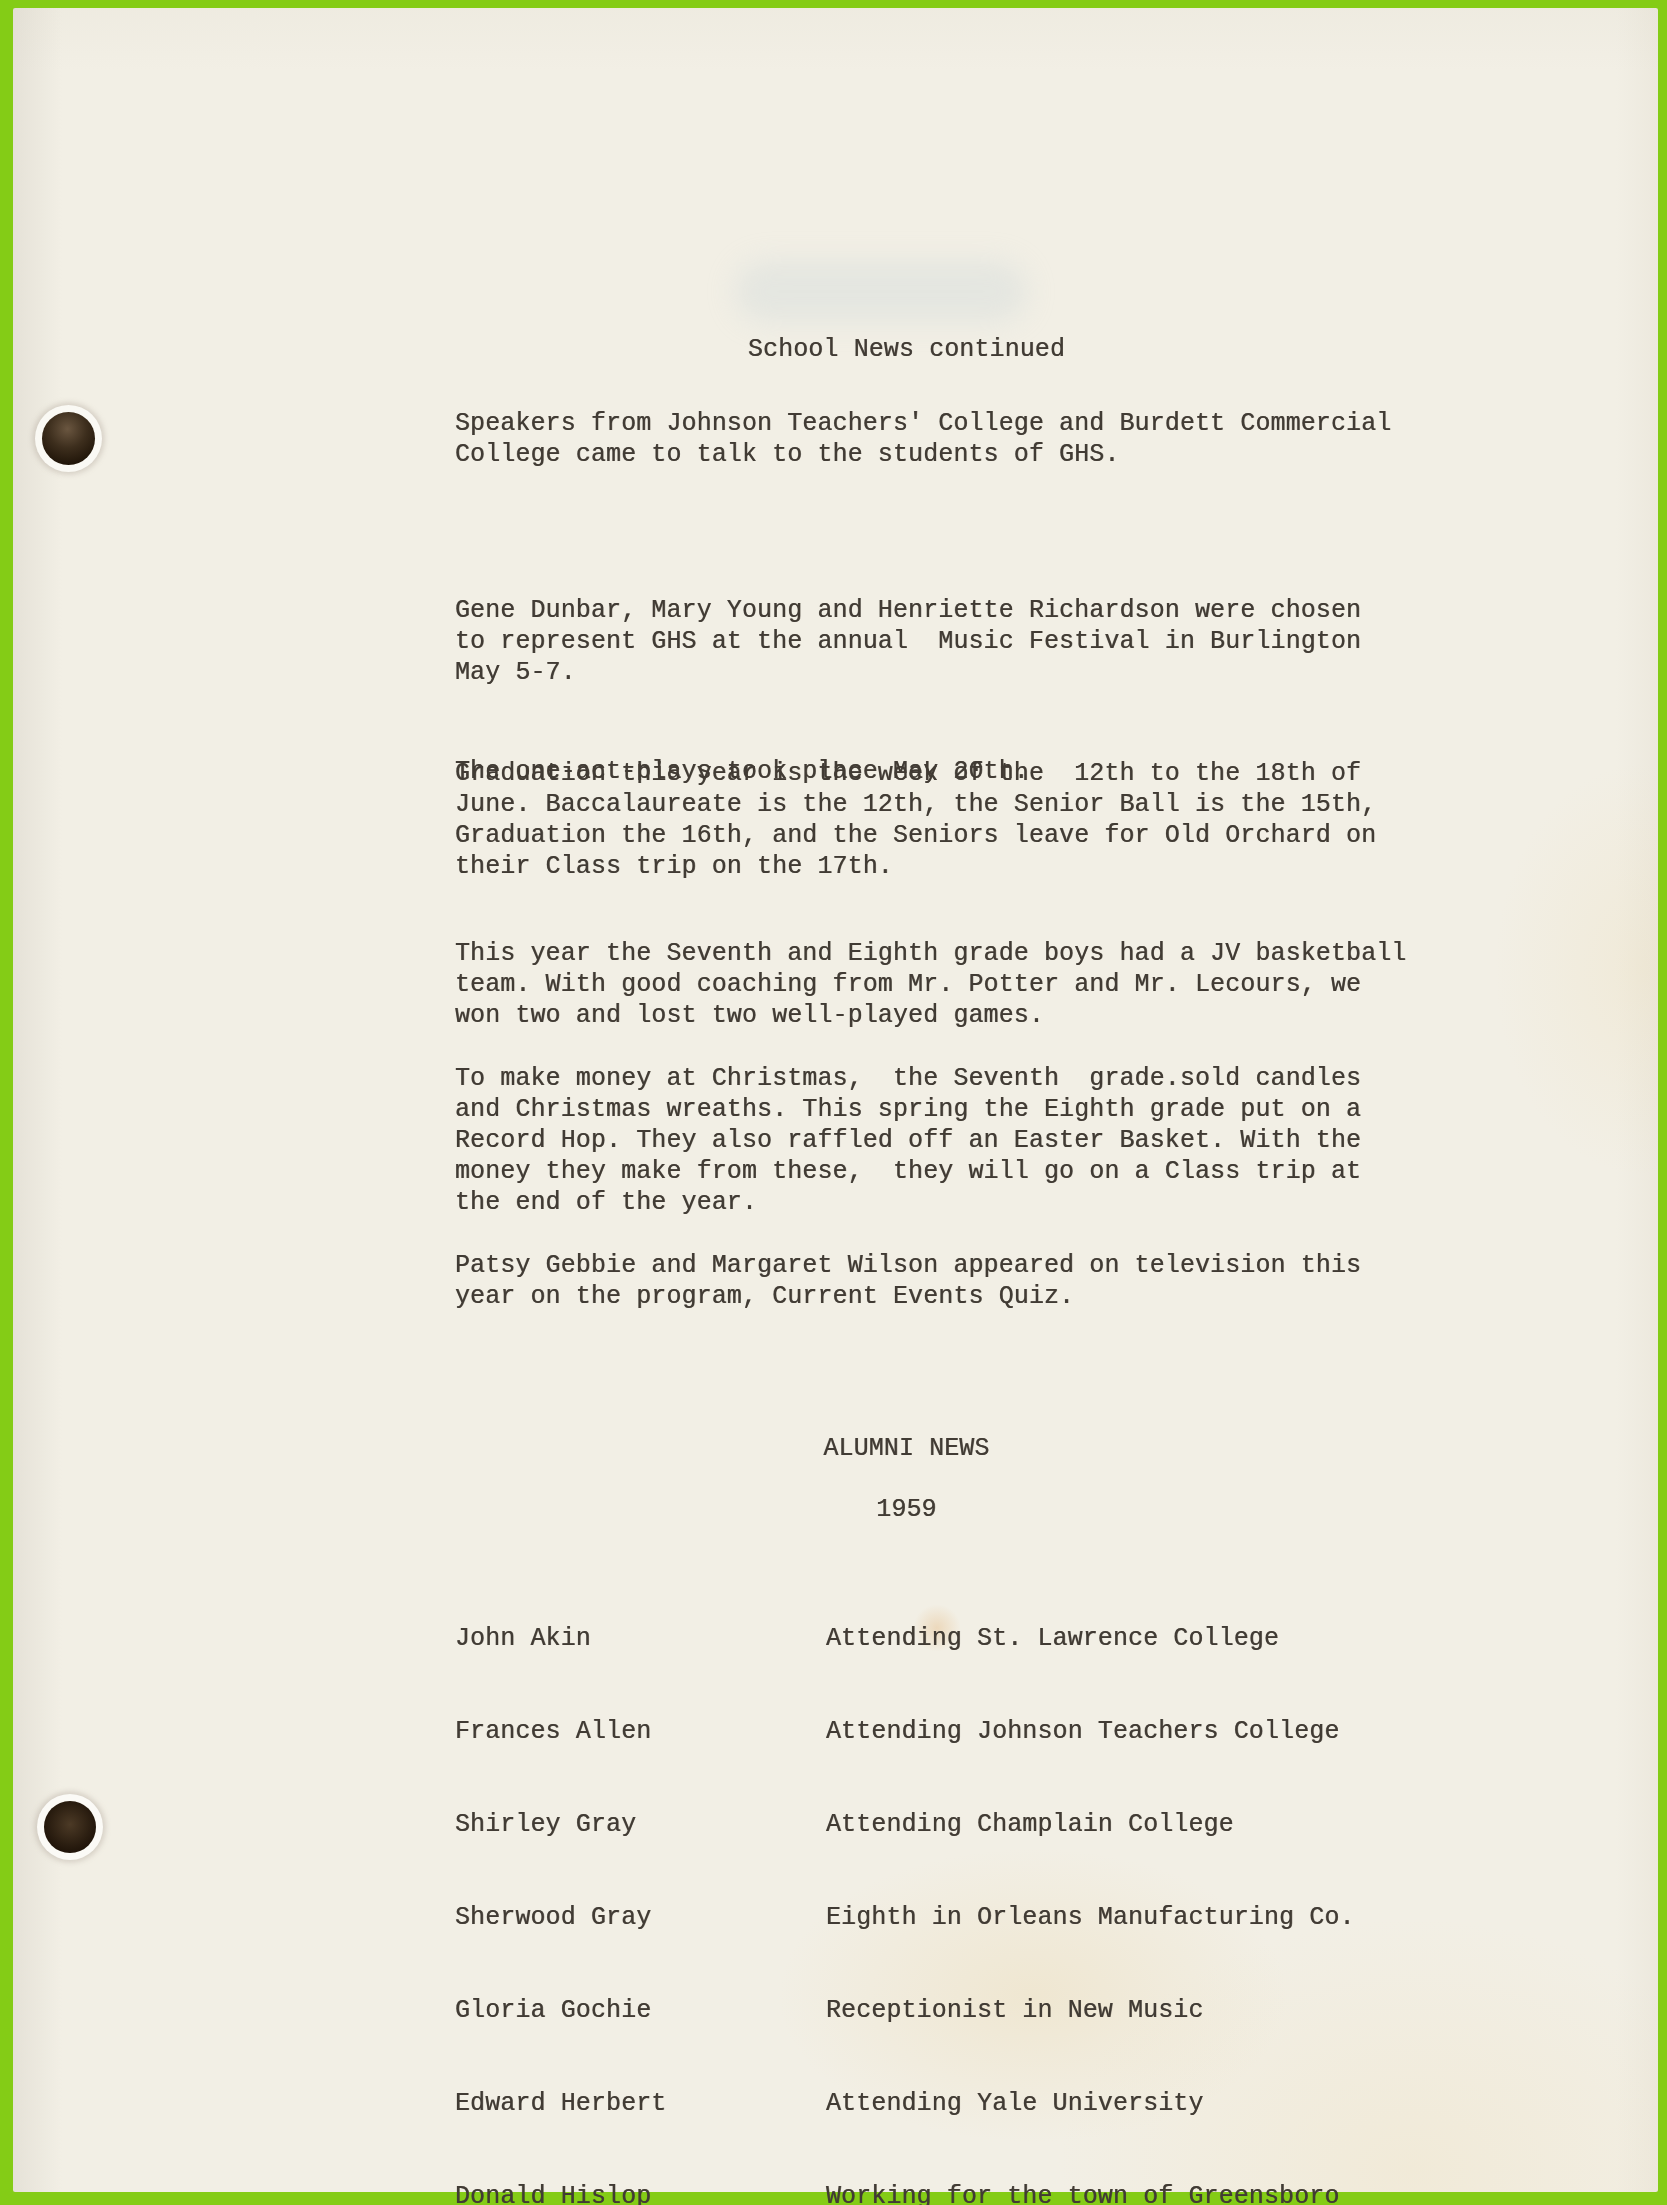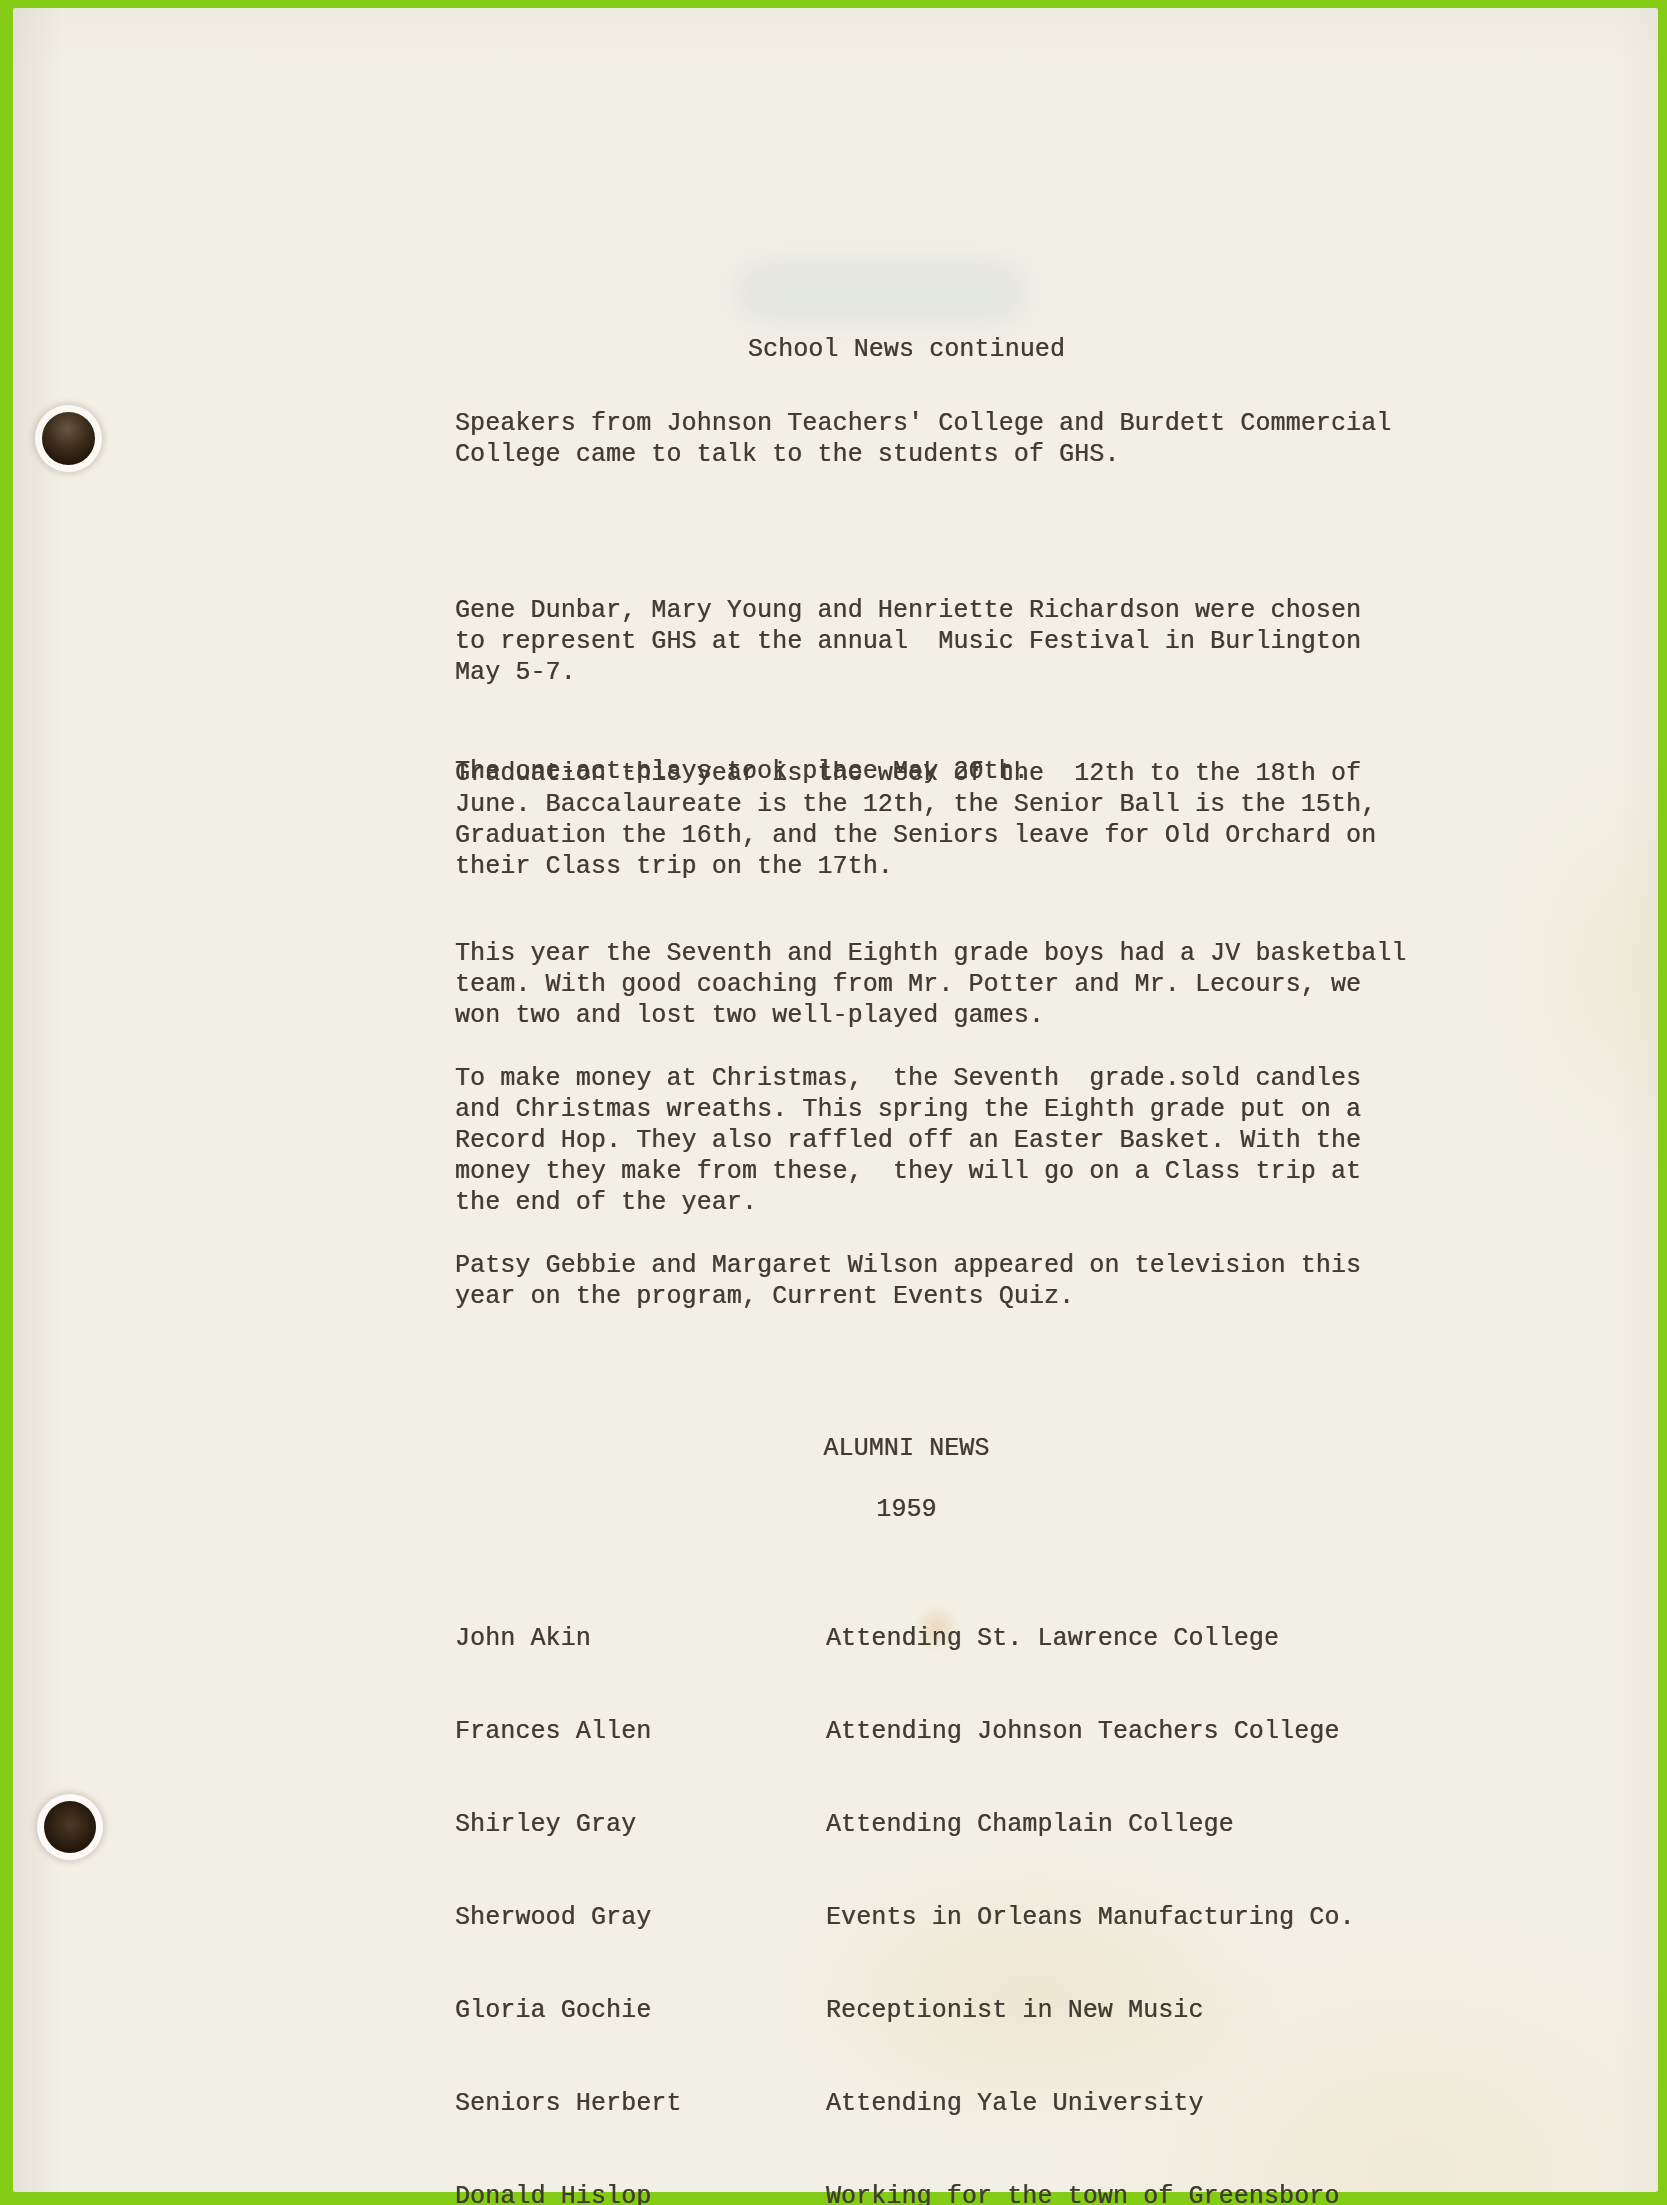--- a/index.html
+++ b/index.html
@@ -148,22 +148,22 @@
 year on the program, Current Events Quiz.</div>
 
   <div class="tw centered t-alumni">ALUMNI NEWS</div>
 
   <div class="tw centered t-year">1959</div>
 
   <div class="tw body-col t-list">
     <span class="alumni-row"><span class="alumni-name">John Akin</span><span>Attending St. Lawrence College</span></span>
     <span class="alumni-row"><span class="alumni-name">Frances Allen</span><span>Attending Johnson Teachers College</span></span>
     <span class="alumni-row"><span class="alumni-name">Shirley Gray</span><span>Attending Champlain College</span></span>
-    <span class="alumni-row"><span class="alumni-name">Sherwood Gray</span><span>Events in Orleans Manufacturing Co.</span></span>
+    <span class="alumni-row"><span class="alumni-name">Sherwood Gray</span><span>Eighth in Orleans Manufacturing Co.</span></span>
     <span class="alumni-row"><span class="alumni-name">Gloria Gochie</span><span>Receptionist in New Music</span></span>
-    <span class="alumni-row"><span class="alumni-name">Seniors Herbert</span><span>Attending Yale University</span></span>
+    <span class="alumni-row"><span class="alumni-name">Edward Herbert</span><span>Attending Yale University</span></span>
     <span class="alumni-row"><span class="alumni-name">Donald Hislop</span><span>Working for the town of Greensboro</span></span>
     
     
     
   </div>
 </div>
 
 
 </body></html>

